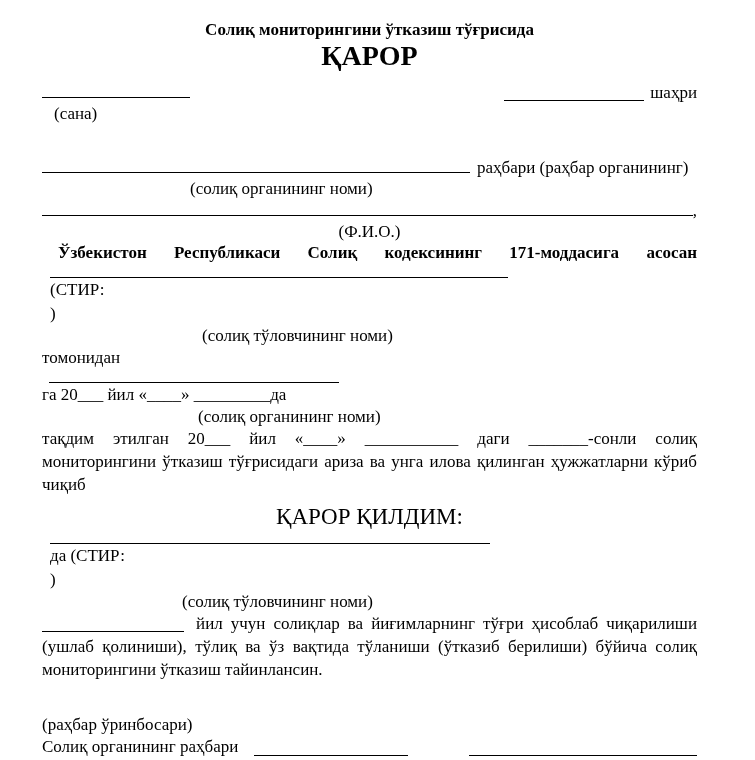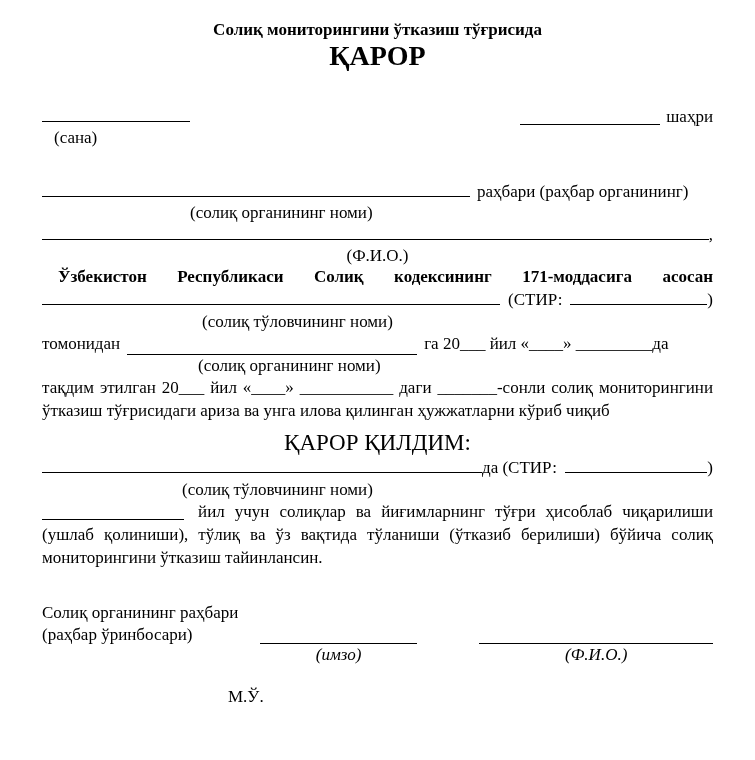--- a/index.html
+++ b/index.html
@@ -12,38 +12,38 @@
     height: 760px;
     overflow: hidden;
     color: #000000;
     font-family: "Liberation Serif", "DejaVu Serif", serif;
     font-size: 17px;
   }
   .page {
     box-sizing: border-box;
     width: 755px;
     height: 760px;
-    padding: 18px 42px 0 42px;
+    padding: 18px 58px 0 42px;
   }
   .line { line-height: 23px; }
   .caption { line-height: 21px; }
   .blank {
     display: inline-block;
     border-bottom: 1px solid #000000;
     height: 13px;
     vertical-align: -3px;
   }
   
   .title-block { text-align: center; font-weight: bold; }
   .title-1 { line-height: 24px; }
   .title-2 { line-height: 23px; }
   .title-3 { font-size: 28px; line-height: 27px; }
   
   .date-city-row {
-    margin-top: 38px;
+    margin-top: 14px;
     display: flex;
     justify-content: space-between;
     align-items: baseline;
   }
   .blank-date { width: 148px; }
   .blank-city { width: 140px; margin-right: 6px; }
   .caption-sana { margin-left: 12px; }
   
   .org-head-row { margin-top: 34px; display: flex; align-items: baseline; }
   .blank-org-name { width: 428px; margin-right: 7px; }
@@ -54,29 +54,29 @@
   .caption-fio { text-align: center; line-height: 20px; }
   
   .basis-line {
     line-height: 22px;
     text-indent: 16px;
     text-align: justify;
     text-align-last: justify;
     font-weight: bold;
   }
   
-  .stir-row { display: flex; align-items: baseline; line-height: 23px; }
+  .stir-row { display: flex; align-items: baseline; line-height: 23px; flex-direction: column; }
   .blank-stir1-name { width: 458px; margin-right: 8px; }
   .blank-stir1-num { flex: 1; margin-left: 8px; }
   .caption-stir1 { margin-left: 160px; }
   .blank-stir2-name { width: 440px; }
   .blank-stir2-num { flex: 1; margin-left: 8px; }
   .caption-stir2 { margin-left: 140px; }
   
-  .tomonidan-row { display: flex; align-items: flex-end; line-height: 23px; }
+  .tomonidan-row { display: flex; align-items: flex-start; line-height: 23px; flex-direction: column; }
   .blank-tom-org { width: 290px; margin: 0 7px; }
   .caption-org-2 { margin-left: 156px; }
   
   .para { line-height: 23px; text-align: justify; }
   .blank-year { width: 142px; margin-right: 4px; }
   
   .resolution-heading {
     margin-top: 8px;
     text-align: center;
     font-size: 23px;
@@ -154,22 +154,22 @@
   </div>
   <div class="caption caption-stir2">(солиқ тўловчининг номи)</div>
 
   <div class="para">
     <span class="blank blank-year"></span>
     <span>йил учун солиқлар ва йиғимларнинг тўғри ҳисоблаб чиқарилиши (ушлаб қолиниши), тўлиқ ва ўз вақтида тўланиши (ўтказиб берилиши) бўйича солиқ мониторингини ўтказиш тайинлансин.</span>
   </div>
 
   <div class="sig-row">
     <div class="sig-left">
+      <div>(раҳбар ўринбосари)</div>
       <div>Солиқ органининг раҳбари</div>
-      <div>(раҳбар ўринбосари)</div>
     </div>
     <div class="sig-col sig-col-1">
       <span class="sig-line"></span>
       <div class="sig-caption">(имзо)</div>
     </div>
     <div class="sig-gap"></div>
     <div class="sig-col sig-col-2">
       <span class="sig-line"></span>
       <div class="sig-caption">(Ф.И.О.)</div>
     </div>

